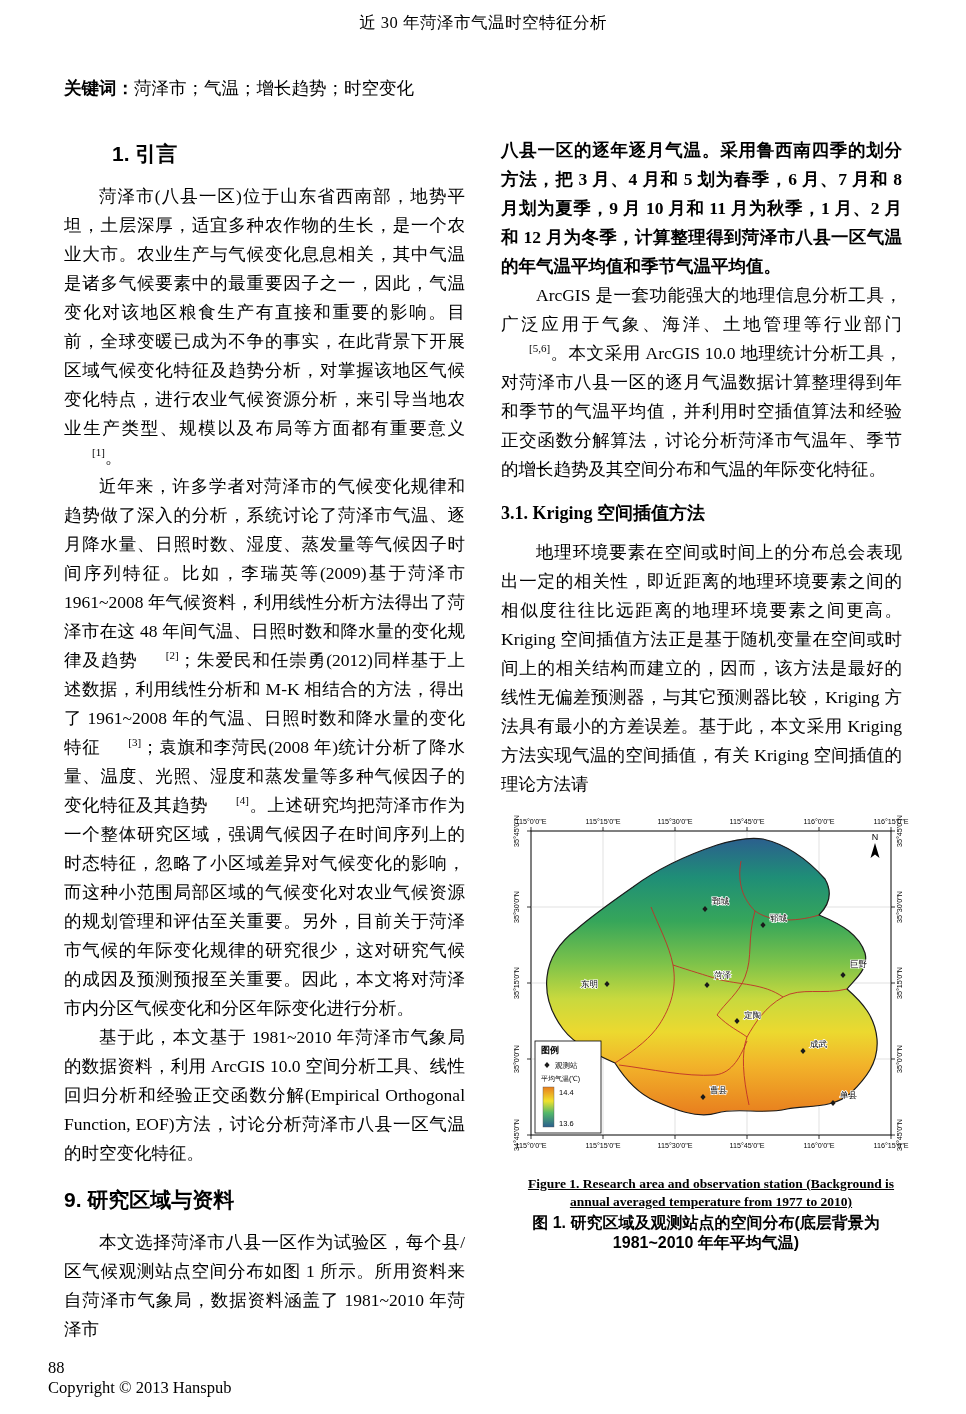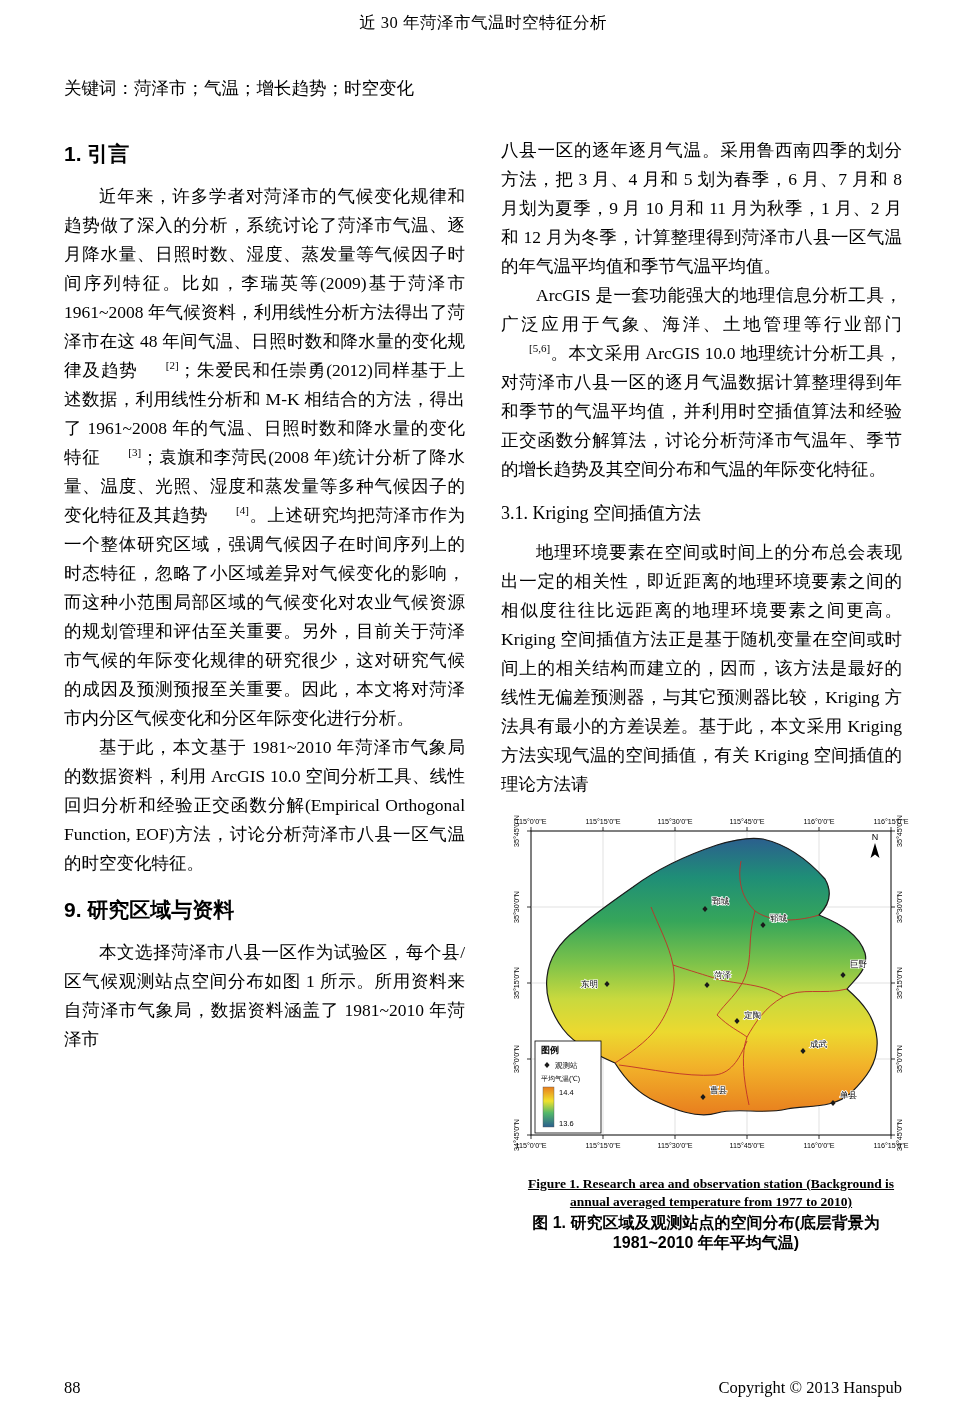--- a/index.html
+++ b/index.html
@@ -8,76 +8,78 @@
     width: 966px; height: 1414px;
     background: #ffffff; color: #000;
     font-family: "Liberation Serif", "DejaVu Serif", serif;
     position: relative; overflow: hidden;
   }
   .page { width: 966px; height: 1414px; padding: 12px 64px 0; position: relative; border-radius: 7px; }
 
   .running-head { text-align: center; font-size: 16.5px; letter-spacing: 0.5px; }
 
   .keywords { margin: 40px 0 0; font-size: 17.5px; line-height: 28px; }
-  .keywords .kw-label { font-weight: normal; font-family: "Liberation Sans", sans-serif; }
+  .keywords .kw-label { font-weight: bold; font-family: "Liberation Sans", sans-serif; }
 
   .columns { display: flex; gap: 36px; margin-top: 34px; }
   .col { width: 401px; font-size: 17.5px; line-height: 29px; text-align: justify; }
 
   h2.sec {
     font-size: 21px; font-weight: bold; margin: 18px 0 14px;
     font-family: "Liberation Sans", sans-serif; text-align: left; text-indent: 0;
     line-height: 28px;
   }
   h3.subsec {
-    font-size: 18px; font-weight: normal; margin: 16px 0 12px;
+    font-size: 18px; font-weight: bold; margin: 16px 0 12px;
     font-family: "Liberation Serif", serif; line-height: 26px;
   }
-  h2.first { margin-top: 4px; }
+  h2.first { margin-top: 4px; margin-left: 48px; }
   p.para { margin: 0; text-indent: 2em; }
-  p.noindent { text-indent: 0; }
+  p.noindent { text-indent: 0; font-weight: bold; }
   sup.ref { font-size: 11px; line-height: 0; vertical-align: super; padding-left: 28px; }
 
   .figure { margin-top: 16px; }
   .map-wrap { width: 404px; margin: 0 auto; }
   svg { overflow: visible; display: block; }
   .cap-en {
     margin: 12px auto 0; width: 420px; text-align: center;
     font-weight: bold; font-size: 13.5px; line-height: 18px;
     font-family: "Liberation Serif", serif;
     text-decoration: underline;
   }
   .cap-zh {
     margin: 2px auto 0; width: 410px; text-align: center;
     font-weight: bold; font-size: 16px; line-height: 20px;
     font-family: "Liberation Sans", sans-serif;
   }
 
   .footer {
-    position: absolute; bottom: 16px; left: 64px; right: 64px;
+    position: absolute; bottom: 16px; left: 48px; right: 64px;
     display: flex; justify-content: space-between;
     font-size: 16.5px;
+    flex-direction: column;
   }
 
   .svg-label { font-family: "Liberation Sans", sans-serif; }
 </style>
 </head>
 <body>
 
 <div class="page">
 
   <div class="running-head">近 30 年菏泽市气温时空特征分析</div>
 
   <p class="keywords"><span class="kw-label">关键词：</span><span>菏泽市；气温；增长趋势；时空变化</span></p>
 
   <div class="columns">
 
     <div class="col">
       <h2 class="sec first">1. 引言</h2>
 
+      <p class="para"><span>菏泽市(八县一区)位于山东省西南部，地势平坦，土层深厚，适宜多种农作物的生长，是一个农业大市。农业生产与气候变化息息相关，其中气温是诸多气候要素中的最重要因子之一，因此，气温变化对该地区粮食生产有直接和重要的影响。目前，全球变暖已成为不争的事实，在此背景下开展区域气候变化特征及趋势分析，对掌握该地区气候变化特点，进行农业气候资源分析，来引导当地农业生产类型、规模以及布局等方面都有重要意义</span><sup class="ref">[1]</sup><span>。</span></p>
 
       <p class="para"><span>近年来，许多学者对菏泽市的气候变化规律和趋势做了深入的分析，系统讨论了菏泽市气温、逐月降水量、日照时数、湿度、蒸发量等气候因子时间序列特征。比如，李瑞英等(2009)基于菏泽市 1961~2008 年气候资料，利用线性分析方法得出了菏泽市在这 48 年间气温、日照时数和降水量的变化规律及趋势</span><sup class="ref">[2]</sup><span>；朱爱民和任崇勇(2012)同样基于上述数据，利用线性分析和 M-K 相结合的方法，得出了 1961~2008 年的气温、日照时数和降水量的变化特征</span><sup class="ref">[3]</sup><span>；袁旗和李菏民(2008 年)统计分析了降水量、温度、光照、湿度和蒸发量等多种气候因子的变化特征及其趋势</span><sup class="ref">[4]</sup><span>。上述研究均把菏泽市作为一个整体研究区域，强调气候因子在时间序列上的时态特征，忽略了小区域差异对气候变化的影响，而这种小范围局部区域的气候变化对农业气候资源的规划管理和评估至关重要。另外，目前关于菏泽市气候的年际变化规律的研究很少，这对研究气候的成因及预测预报至关重要。因此，本文将对菏泽市内分区气候变化和分区年际变化进行分析。</span></p>
 
       <p class="para">基于此，本文基于 1981~2010 年菏泽市气象局的数据资料，利用 ArcGIS 10.0 空间分析工具、线性回归分析和经验正交函数分解(Empirical Orthogonal Function, EOF)方法，讨论分析菏泽市八县一区气温的时空变化特征。</p>
 
       <h2 class="sec">9. 研究区域与资料</h2>
 
       <p class="para">本文选择菏泽市八县一区作为试验区，每个县/区气候观测站点空间分布如图 1 所示。所用资料来自菏泽市气象局，数据资料涵盖了 1981~2010 年菏泽市</p>
     </div>
 

